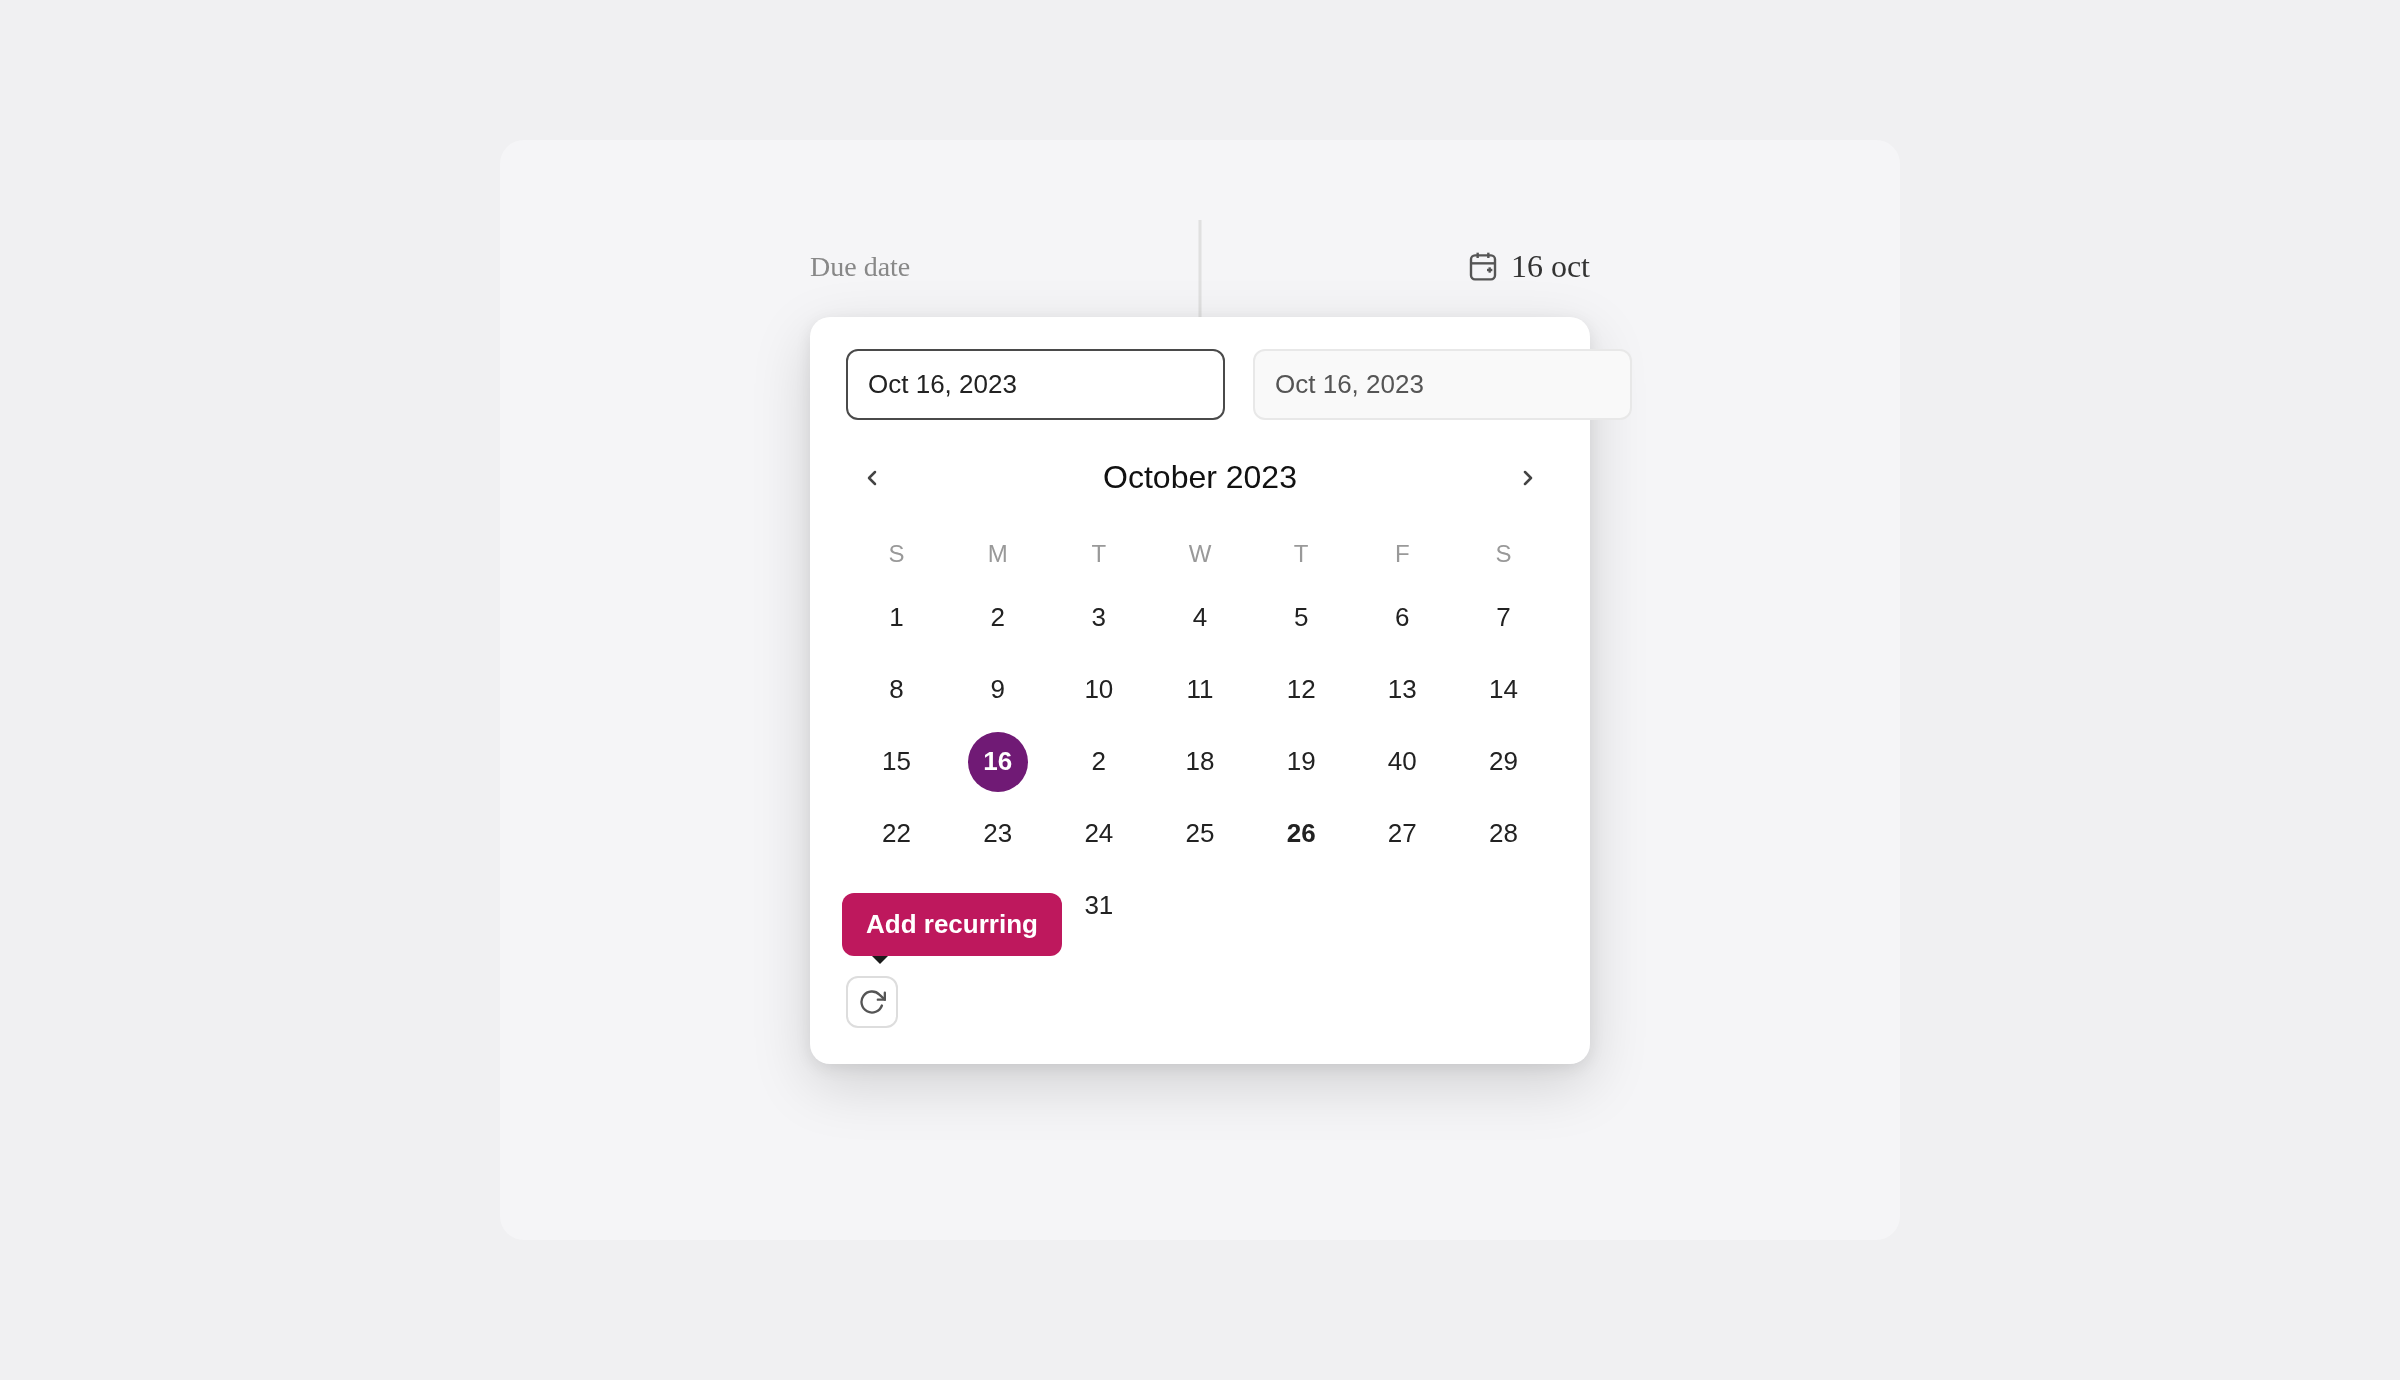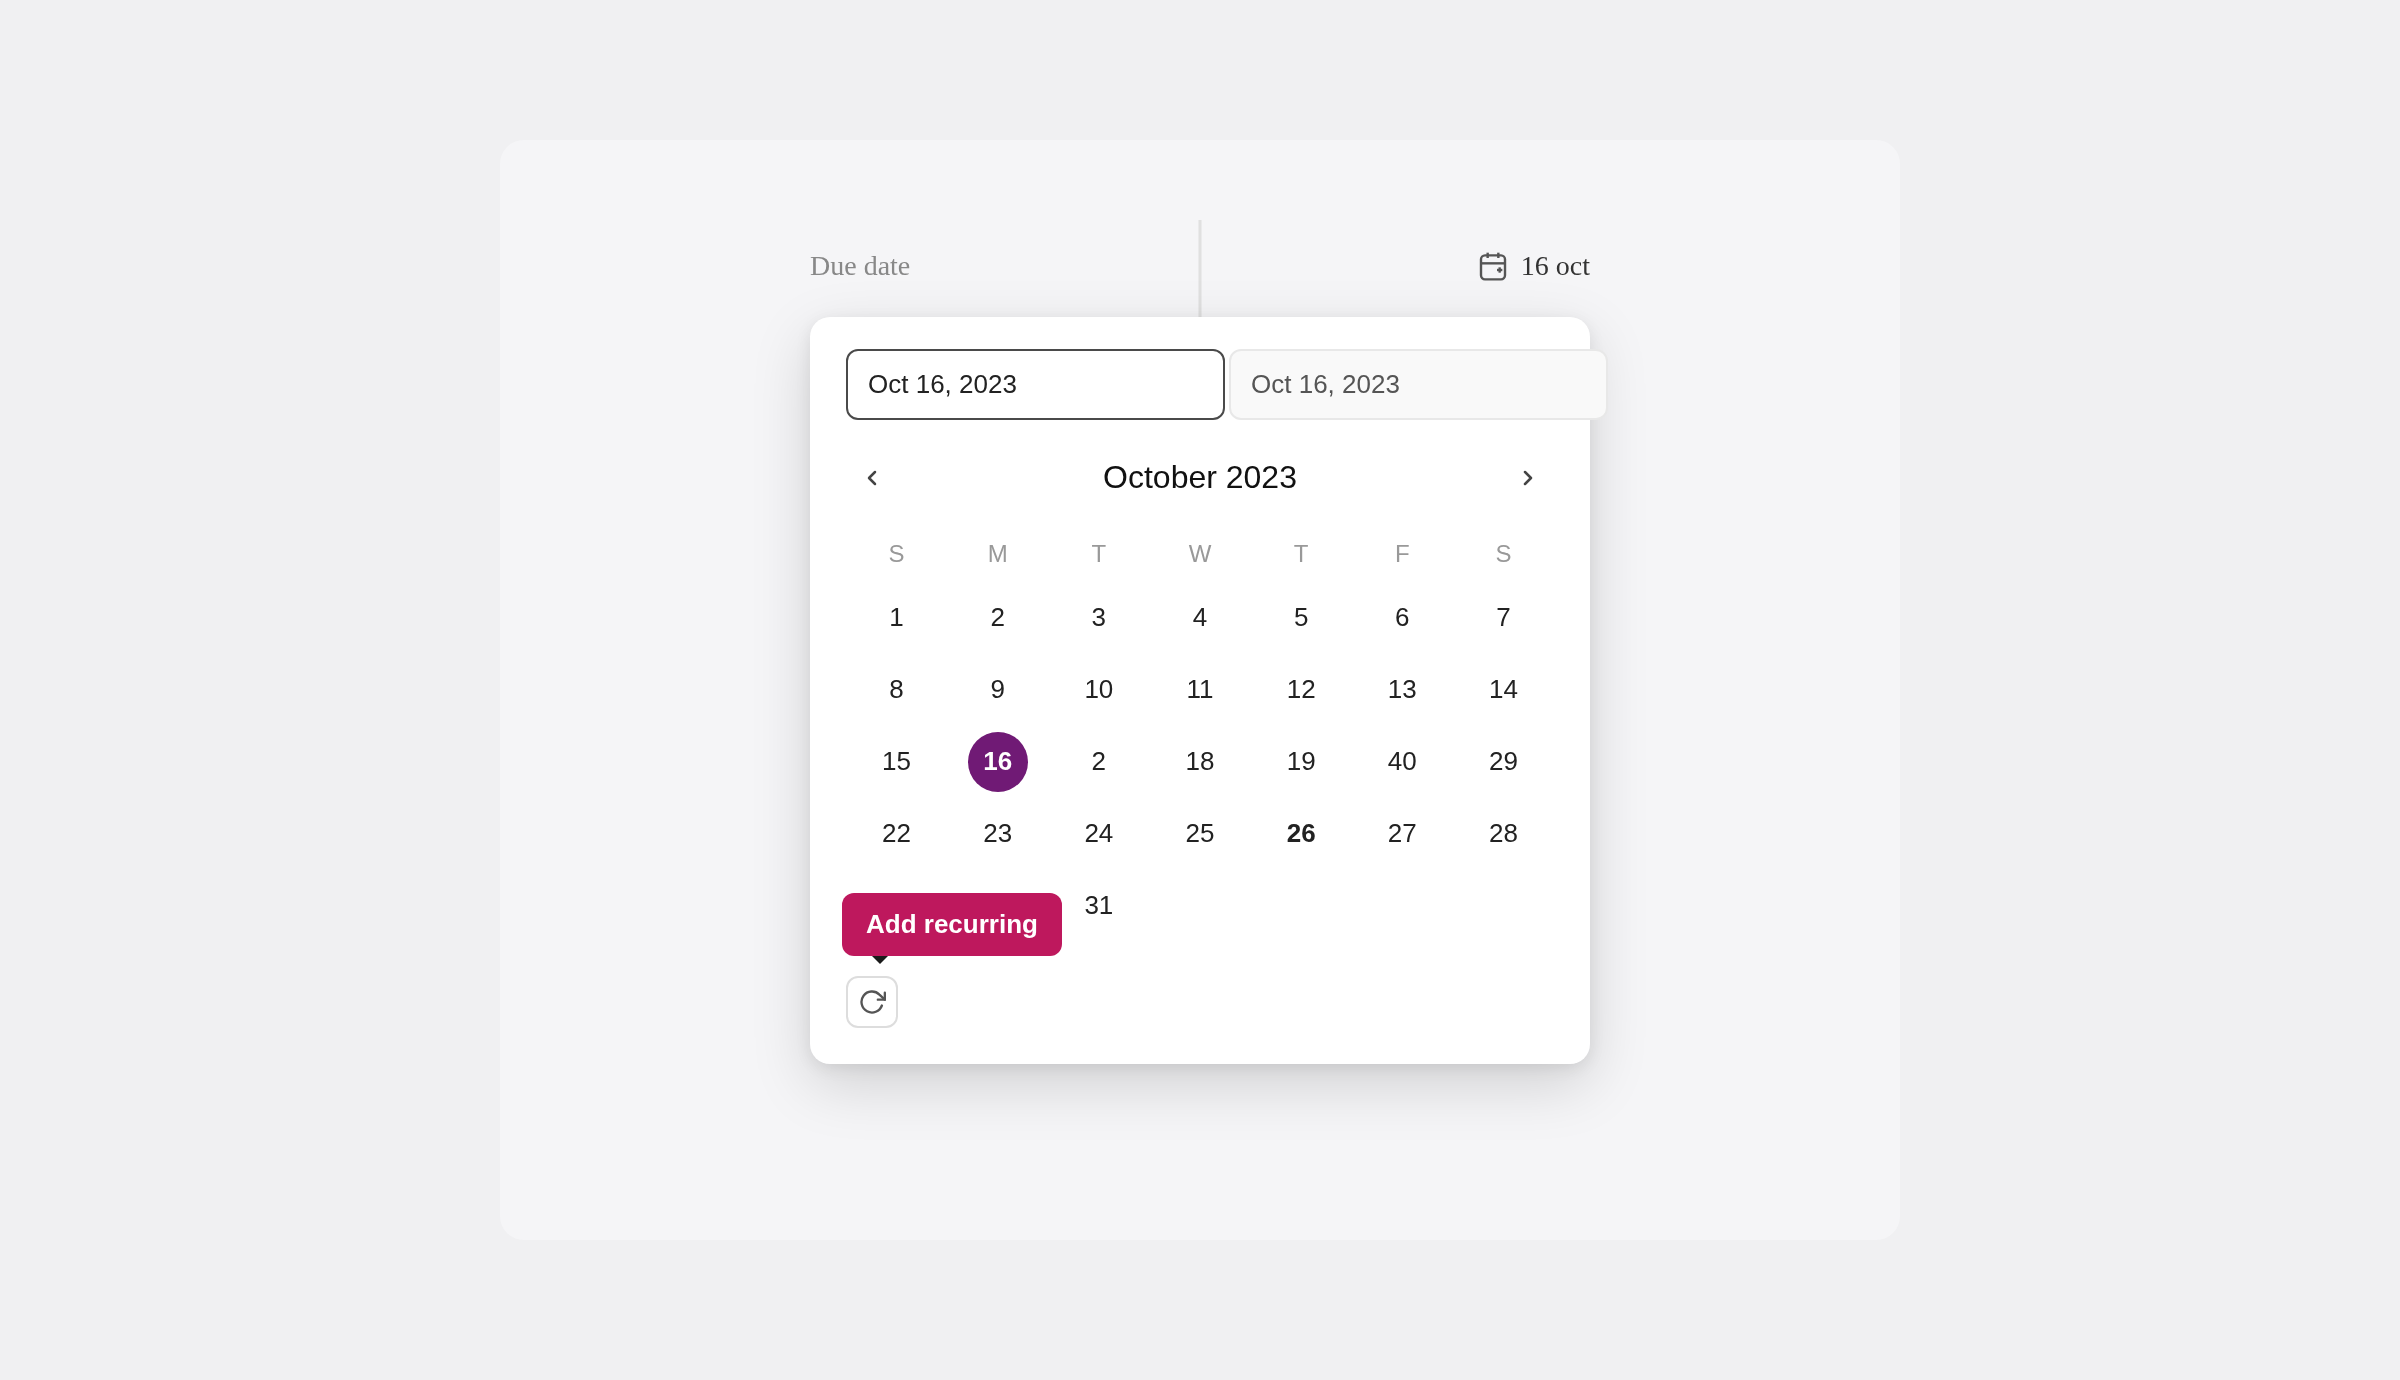--- a/index.html
+++ b/index.html
@@ -39,26 +39,25 @@
     }
 
     .due-date-label {
       color: #888;
       font-size: 28px;
       margin-left: 60px;
     }
 
     .due-date-value {
       display: flex;
-      align-items: center;
       gap: 10px;
       margin-left: auto;
       margin-right: 60px;
       color: #333;
-      font-size: 28px;
+      font-size: 32px;
     }
 
     .calendar-icon-bg {
       width: 36px;
       height: 36px;
       display: flex;
       align-items: center;
       justify-content: center;
       color: #555;
     }
@@ -98,21 +97,21 @@
       border-radius: 20px;
       box-shadow: 0 20px 60px rgba(0,0,0,0.15), 0 4px 16px rgba(0,0,0,0.08);
       width: 780px;
       padding: 32px 36px 36px;
       z-index: 10;
     }
 
     
     .date-inputs {
       display: flex;
-      gap: 4px;
+      gap: 28px;
       margin-bottom: 32px;
     }
 
     .date-input {
       flex: 1;
       border: 2px solid #d0d0d0;
       border-radius: 12px;
       padding: 18px 20px;
       font-size: 26px;
       color: #222;

